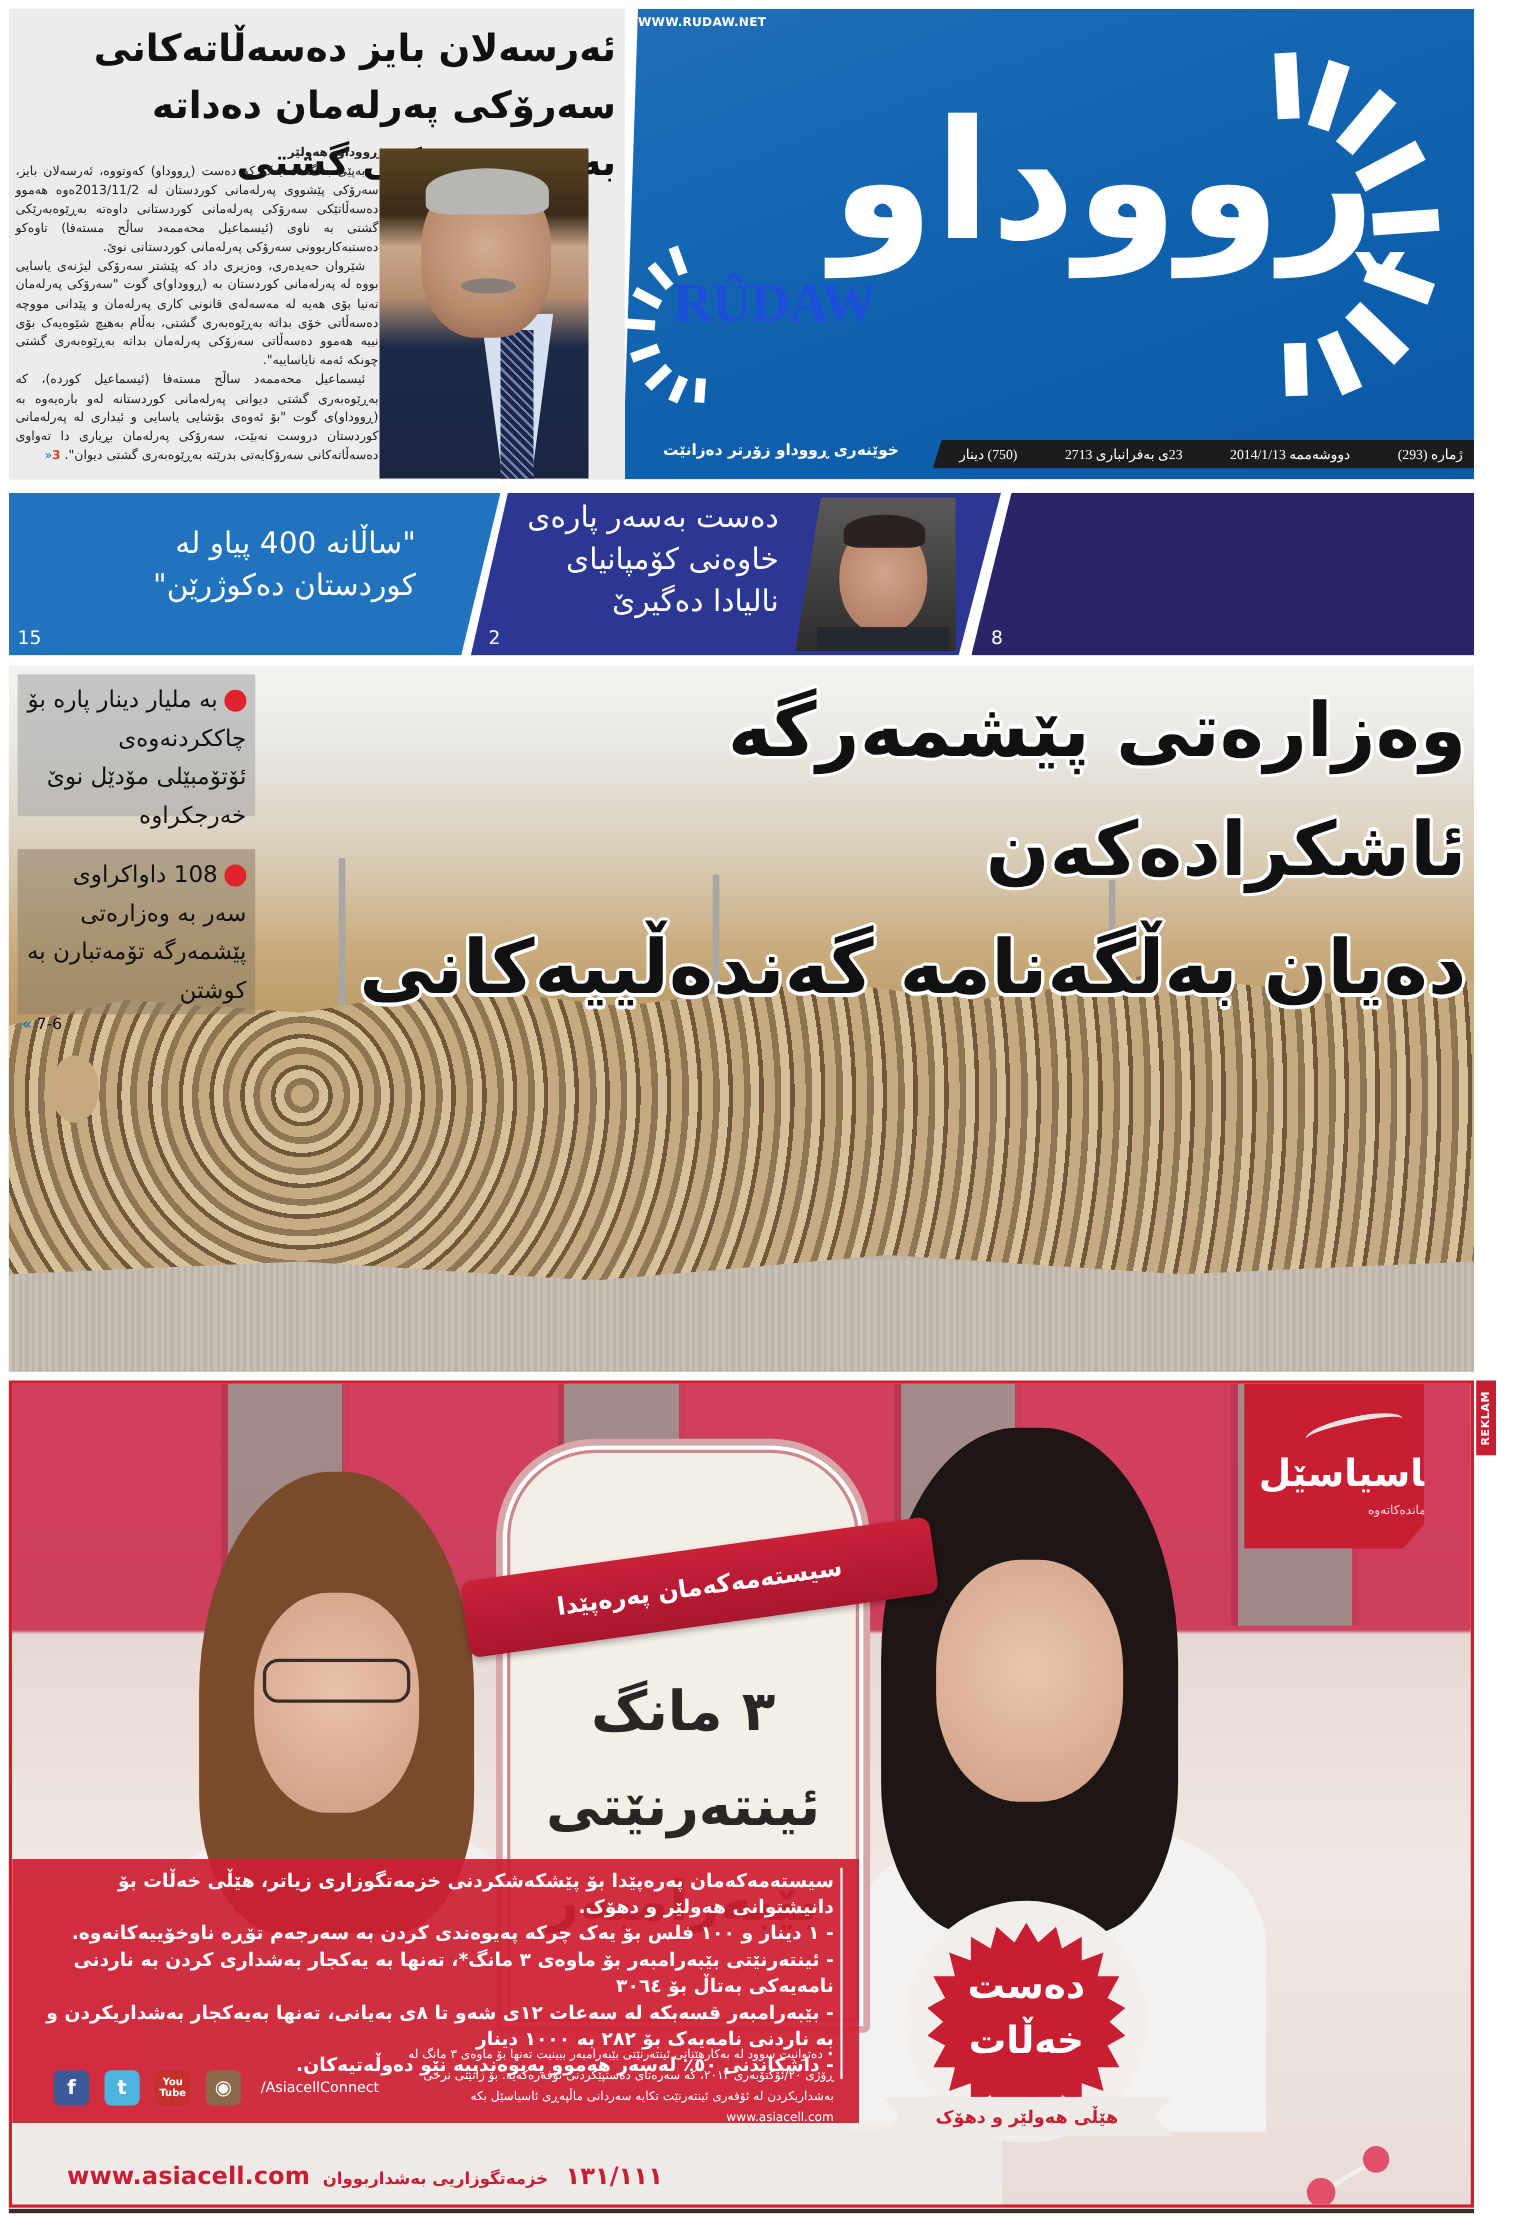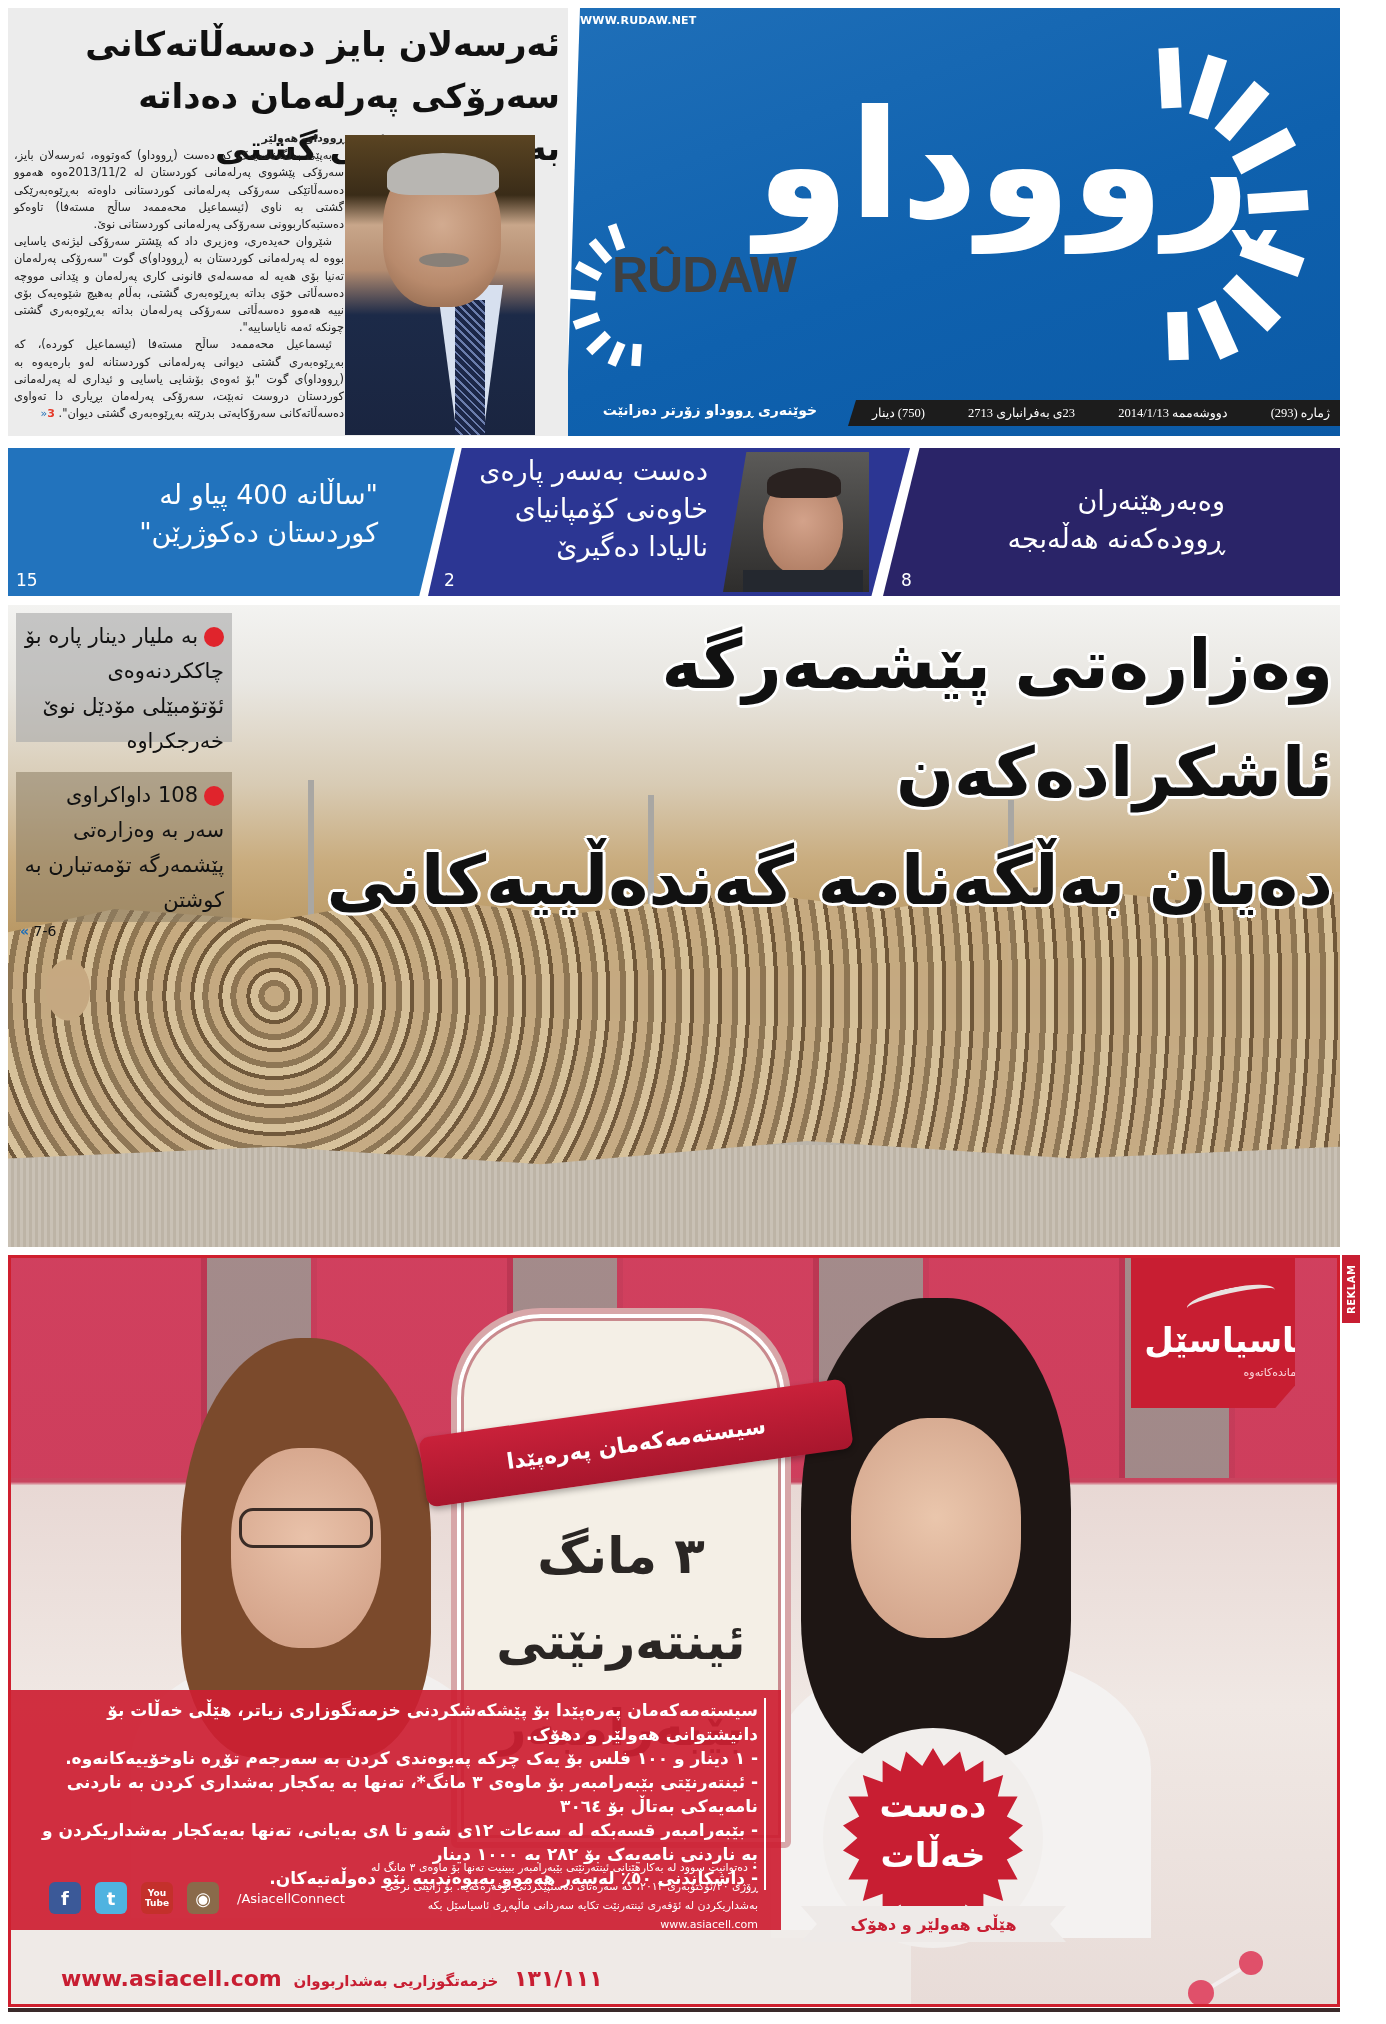--- a/index.html
+++ b/index.html
@@ -20,21 +20,21 @@
   #article-photo .mustache { position: absolute; left: 74px; top: 118px; width: 50px; height: 14px; border-radius: 50%; background: #888078; }
   #article-body { left: 14px; top: 130px; width: 330px; font-size: 11.4px; line-height: 17.2px; color: #222; text-align: justify; }
   #article-byline { font-weight: bold; font-size: 11px; display: block; text-align: right; }
   #article-body p { margin: 0; text-indent: 12px; }
   #continue-ref { color: #e53a2a; font-weight: bold; font-size: 11px; }
   #continue-arrow { color: #1e6db5; font-size: 11px; }
 
   #masthead { left: 568px; top: 8px; width: 772px; height: 428px; background: linear-gradient(160deg, #1f6fb8 0%, #0f61ae 55%, #0b5aa6 100%); clip-path: polygon(12px 0,100% 0,100% 100%,0 100%,0 85%); }
   #site-url { left: 580px; top: 14px; font-size: 11px; font-weight: bold; color: #fff; letter-spacing: 0.2px; }
   #logo-arabic { left: 756px; top: 90px; font-size: 150px; font-weight: bold; color: #ffffff; line-height: 1; letter-spacing: -6px; }
-  #logo-latin { left: 612px; top: 246px; font-size: 50px; font-weight: bold; color: #404040; letter-spacing: -1px; font-family: Liberation Sans, sans-serif; }
+  #logo-latin { left: 612px; top: 246px; font-size: 50px; font-weight: bold; color: #1d4ed8; letter-spacing: -1px; font-family: Liberation Serif, serif; }
   .ray { position: absolute; background: #ffffff; }
   #tagline { left: 590px; top: 402px; width: 240px; text-align: center; font-size: 14px; color: #fff; font-weight: bold; }
   #date-bar { left: 848px; top: 400px; width: 492px; height: 26px; background: #1c1c1c; clip-path: polygon(8px 0,100% 0,100% 100%,0 100%); color: #fff; font-size: 12.5px; display: flex; align-items: center; justify-content: space-between; padding: 0 10px 0 24px; }
   #date-bar span { white-space: nowrap; font-family: Liberation Serif, serif; }
 
   
   #teaser-strip { left: 8px; top: 448px; width: 1332px; height: 148px; }
   .teaser { position: absolute; top: 0; height: 148px; color: #fff; }
   #teaser-1 { left: 0; width: 447px; background: #2273bd; clip-path: polygon(0 0,100% 0,92% 100%,0 100%); }
   #teaser-2 { left: 420px; width: 482px; background: #2c3693; clip-path: polygon(7% 0,100% 0,92% 100%,0 100%); }
@@ -167,21 +167,20 @@
   <div id="teaser-2" class="teaser">
     <div class="teaser-title rtl" style="left:30px;top:4px;width:250px;">دەست بەسەر پارەی خاوەنی کۆمپانیای نالیادا دەگیرێ</div>
     <div class="teaser-page" style="left:16px;">2</div>
     <div id="teaser-2-photo">
       <div class="face"></div>
       <div class="hair"></div>
       <div class="suit"></div>
     </div>
   </div>
   <div id="teaser-3" class="teaser">
-    <div class="teaser-title rtl" style="left:90px;top:34px;width:252px;">وەبەرهێنەران ڕوودەکەنە هەڵەبجە</div>
     <div class="teaser-page" style="left:18px;">8</div>
   </div>
 </div>
 
 <div id="hero" class="abs">
   <div class="fence" style="left:300px;top:175px;height:200px;"></div>
   <div class="fence" style="left:640px;top:190px;height:180px;"></div>
   <div class="fence" style="left:1000px;top:195px;height:170px;"></div>
   <div id="ground"></div>
   <div id="soldiers"></div>

